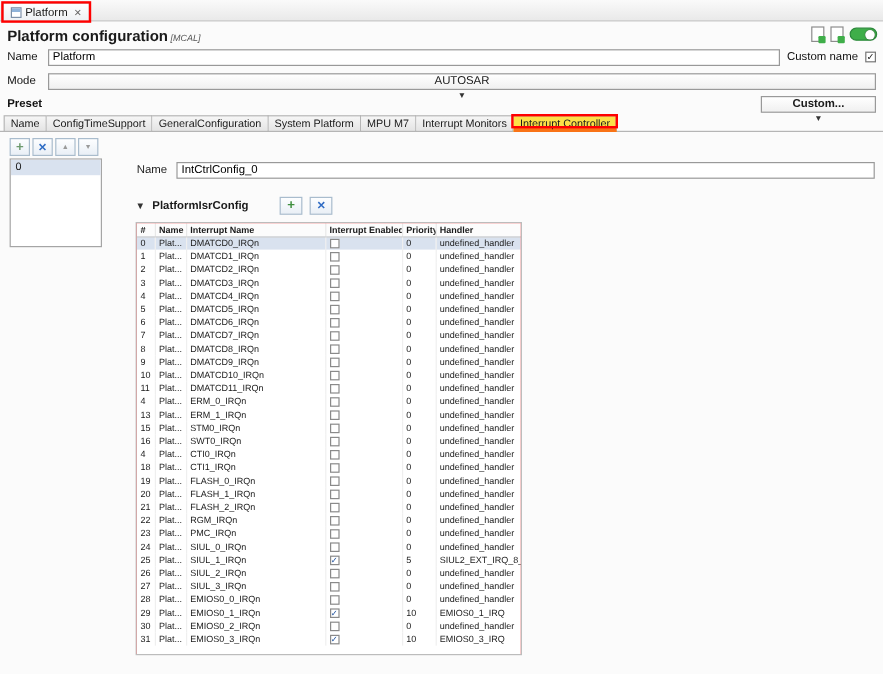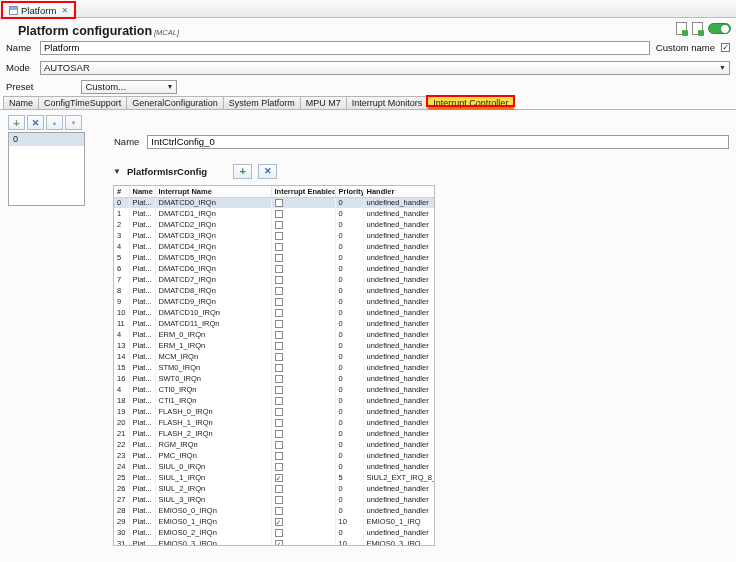--- a/index.html
+++ b/index.html
@@ -25,45 +25,45 @@
     background:linear-gradient(#ffffff,#eef1f4); border:1px solid #bdbdbd; border-bottom:none;
     font-size:9.5px;
   }
   .tab-icon { width:9px; height:9px; border:1px solid #7d90a8; background:#fff; position:relative; }
   .tab-icon::before { content:""; position:absolute; left:0; right:0; top:0; height:3px; background:#8fb3d9; }
   .tab-close { font-size:8px; color:#666; margin-left:2px; cursor:pointer; }
 
   
   .main { position:absolute; top:18px; left:0; right:0; bottom:0; background:#fbfbfb; }
 
-  .title-row { position:absolute; top:3px; left:6px;margin-left:12px; }
+  .title-row { position:absolute; top:3px; left:6px; }
   .page-title { font-size:12.5px; font-weight:bold; }
   .page-title-suffix { font-size:7.5px; font-style:italic; color:#555; margin-left:2px; }
 
   .title-icons { position:absolute; top:4px; right:5px; display:flex; align-items:center; gap:5px; }
   .doc-icon { width:11px; height:13px; background:#fff; border:1px solid #8c8c8c; position:relative; }
   .doc-icon .mark { position:absolute; right:-2px; bottom:-2px; width:6px; height:6px; background:var(--toggle-on); border-radius:1px; }
   .toggle { width:23px; height:11px; border-radius:6px; background:var(--toggle-on); position:relative; border:1px solid #2d8a3b; }
   .toggle .knob { position:absolute; top:0.5px; right:1px; width:8px; height:8px; background:#fff; border-radius:50%; box-shadow:0 0 1px #333; }
 
   .frow { position:absolute; left:6px; right:6px; height:15px; display:flex; align-items:center; gap:6px; font-size:9.5px; }
   .frow label { color:#111; }
   .lab-w { width:28px; flex:none; }
   .field {
     flex:1; height:14px; border:1px solid #999; background:#fff; font-family:"Liberation Sans",sans-serif;
     font-size:9.5px; padding:0 3px; outline:none;
   }
   .row-name { top:22px; }
   .row-mode { top:42px; }
-  .row-preset { top:61px; justify-content:flex-start; }
+  .row-preset { top:61px; justify-content:space-between;font-weight:bold; }
   .checkbox { width:9px; height:9px; border:1px solid #777; background:#fff; font-size:8px; line-height:8px;
     text-align:center; color:#222; flex:none; }
   .select {
     height:14px; border:1px solid #999; background:linear-gradient(#fff,#f0f0f0);
-    display:flex; align-items:center; justify-content:space-between; padding:0 3px; gap:4px; font-size:9.5px;
+    display:flex; align-items:center; justify-content:space-between; padding:0 3px; gap:4px; font-size:9.5px;flex-direction:column;
   }
   .select .chev { font-size:7px; color:#333; }
   .select.grow { flex:1; }
   .select.preset { width:96px;margin-left:42px; }
 
   
   .subtabs {
     position:absolute; top:77px; left:0; right:0; height:15px; display:flex; align-items:flex-end;
     border-bottom:1px solid #b5b5b5; padding-left:3px; font-size:9px;
   }
@@ -350,28 +350,20 @@
   </tr>
             <tr>
     <td>13</td>
     <td>Plat...</td>
     <td>ERM_1_IRQn</td>
     <td><span class="cb"></span></td>
     <td>0</td>
     <td>undefined_handler</td>
   </tr>
             <tr>
-    <td>14</td>
-    <td>Plat...</td>
-    <td>MCM_IRQn</td>
-    <td><span class="cb"></span></td>
-    <td>0</td>
-    <td>undefined_handler</td>
-  </tr>
-            <tr>
     <td>15</td>
     <td>Plat...</td>
     <td>STM0_IRQn</td>
     <td><span class="cb"></span></td>
     <td>0</td>
     <td>undefined_handler</td>
   </tr>
             <tr>
     <td>16</td>
     <td>Plat...</td>

